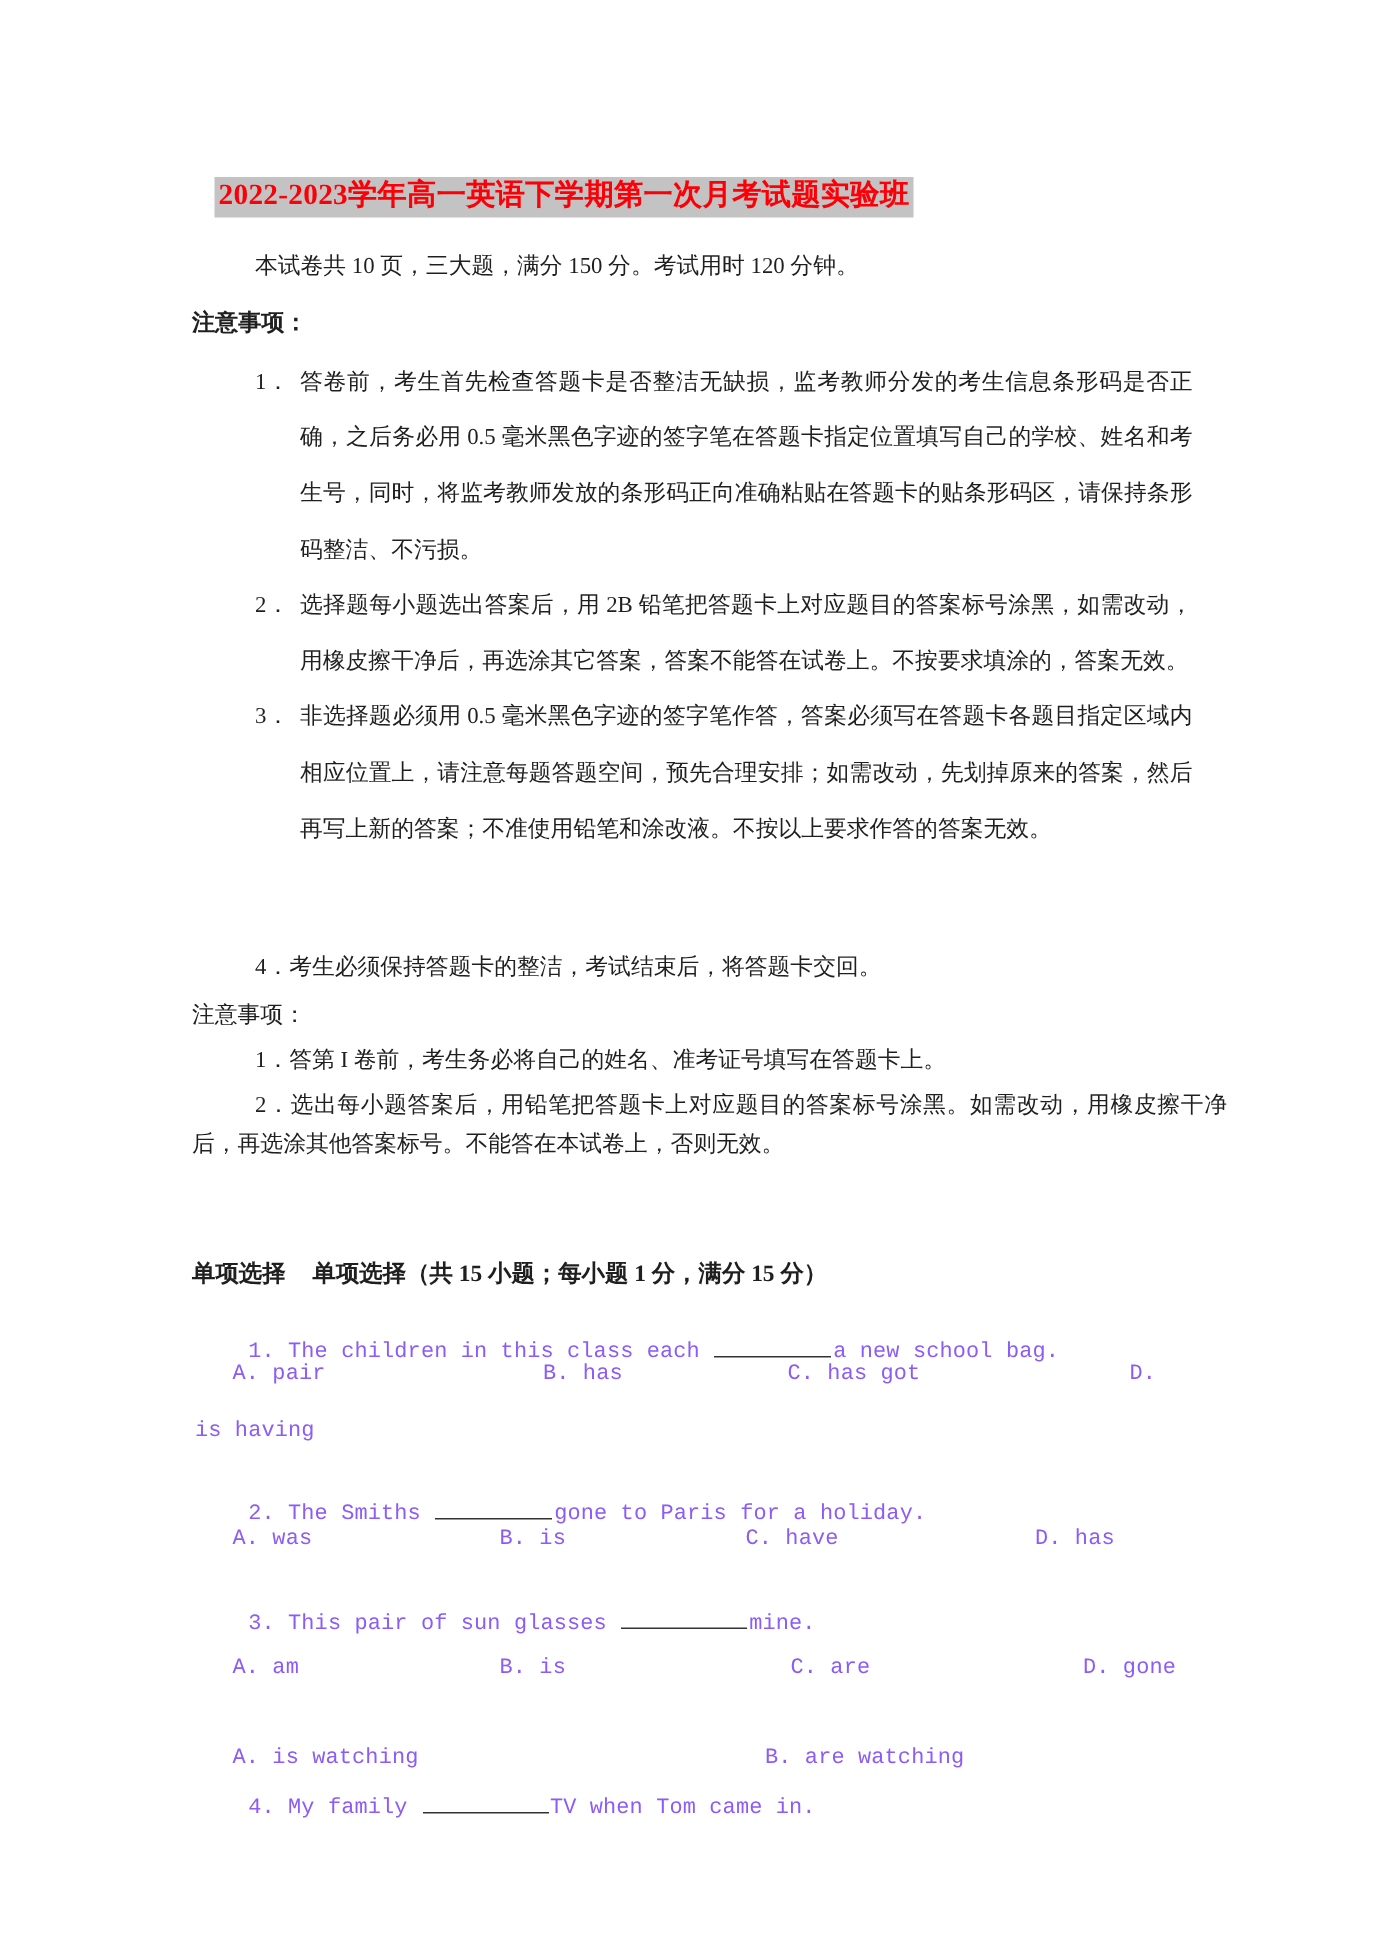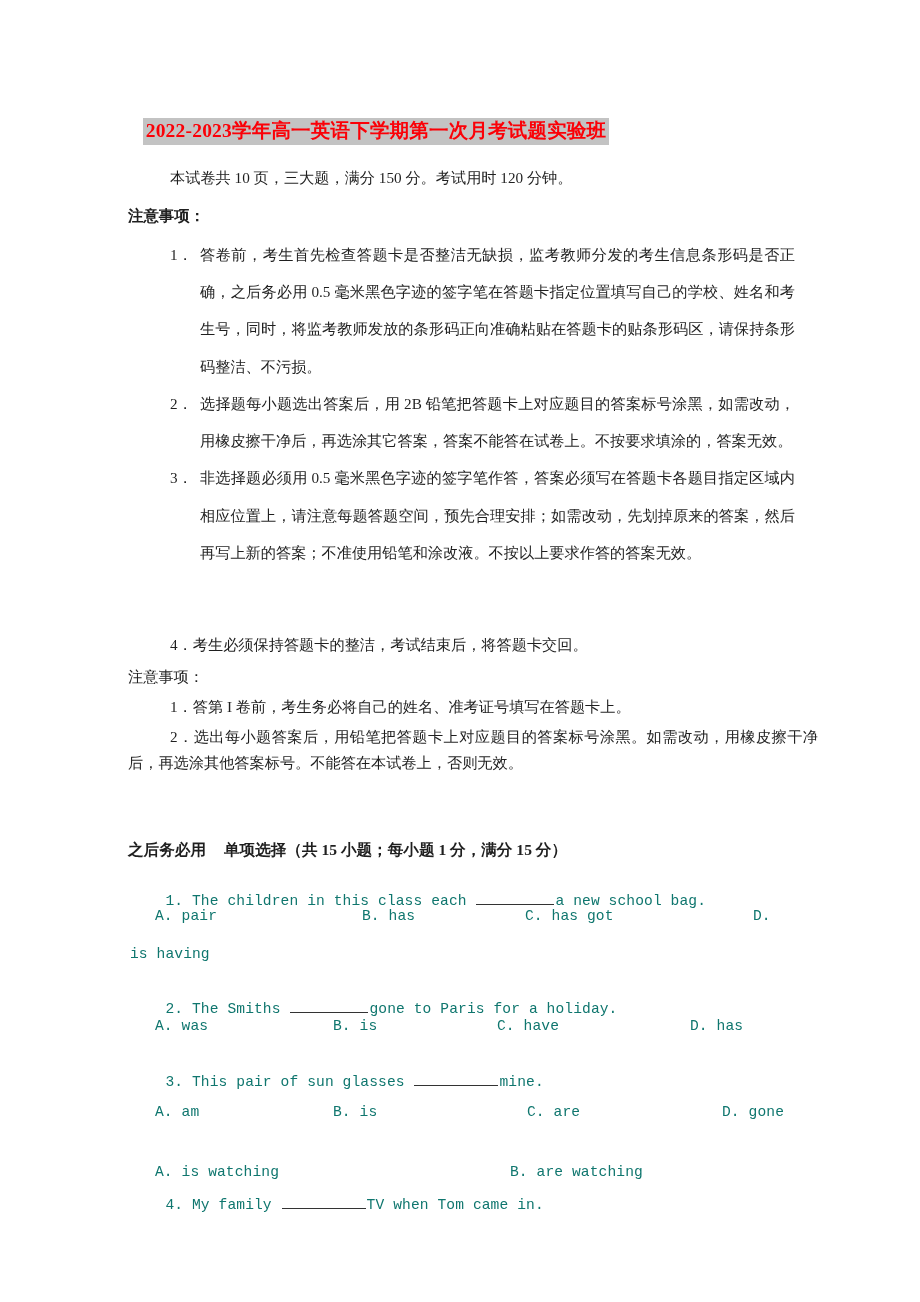--- a/index.html
+++ b/index.html
@@ -131,21 +131,21 @@
   .part-heading .gap {
     display: inline-block;
     width: 18px;
   }
 
   
   .mono {
     font-family: "Liberation Mono", "DejaVu Sans Mono", monospace;
     font-size: 14.6px;
     letter-spacing: 0.1px;
-    color: #0f766e;
+    color: #8b5cf6;
     white-space: pre;
   }
   .qstem {
     position: absolute;
     left: 130px;
   }
   .qcont {
     position: absolute;
     left: 130px;
     text-align: right;
@@ -203,21 +203,21 @@
   <div class="ctext item-4">4．考生必须保持答题卡的整洁，考试结束后，将答题卡交回。</div>
 
   <div class="ctext notice-head-2">注意事项：</div>
 
   <div class="ctext list-b">
     <p>1．答第 I 卷前，考生务必将自己的姓名、准考证号填写在答题卡上。</p>
     <p>2．选出每小题答案后，用铅笔把答题卡上对应题目的答案标号涂黑。如需改动，用橡皮擦干净后，再选涂其他答案标号。不能答在本试卷上，否则无效。</p>
   </div>
 
   <div class="ctext part-heading">
-    <span>之后务必用</span><span class="gap"></span><span>单项选择（共 15 小题；每小题 1 分，满分 15 分）</span>
+    <span>单项选择</span><span class="gap"></span><span>单项选择（共 15 小题；每小题 1 分，满分 15 分）</span>
   </div>
 
   <div class="mono qstem q1-stem">
     <span>1. The children in this class each </span><span class="blank" style="width:78px"></span><span>a new school bag.</span>
   </div>
   <div class="mono opt q1-opts" style="left:155px">A. pair</div>
   <div class="mono opt q1-opts" style="left:362px">B. has</div>
   <div class="mono opt q1-opts" style="left:525px">C. has got</div>
   <div class="mono opt q1-opts" style="left:753px">D.</div>
   <div class="mono qcont q1-wrap">is having</div>

